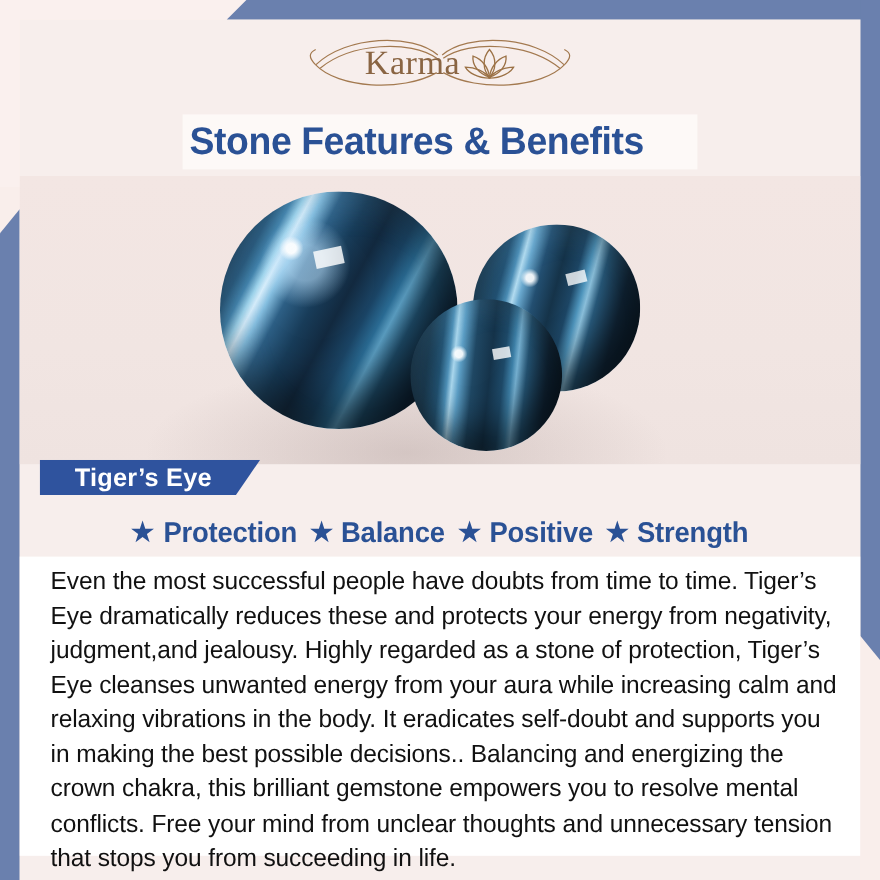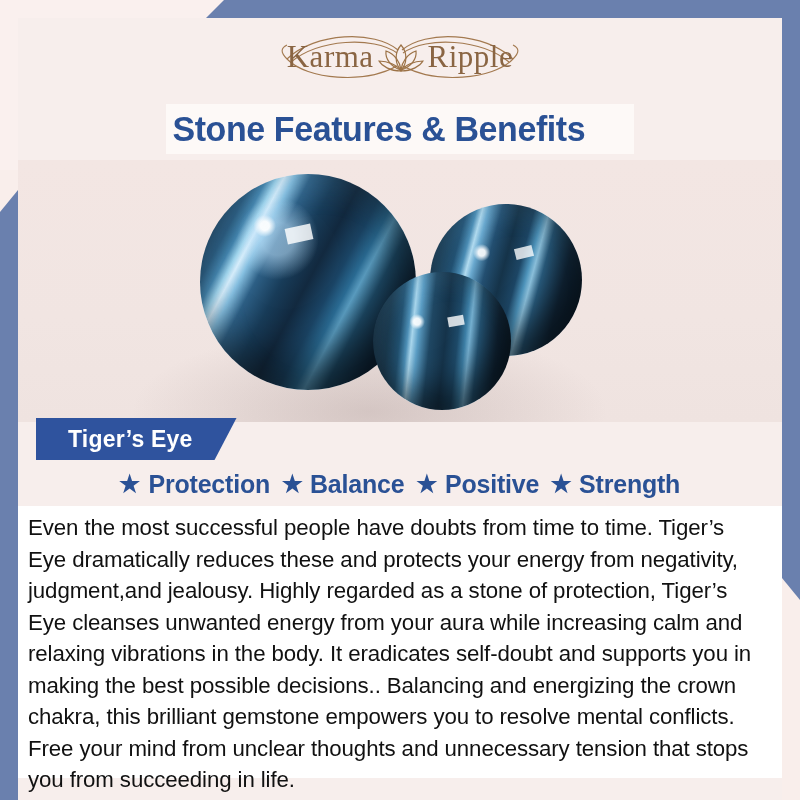--- a/index.html
+++ b/index.html
@@ -210,21 +210,21 @@
     width: 16px; height: 10px;
     background: rgba(255,255,255,0.8);
     transform: rotate(-10deg);
   }
 
   
   .stone-banner {
     position: absolute;
     left: 36px;
     top: 418px;
-    height: 42px;
+    height: 32px;
     padding: 0 44px 0 32px;
     background: #2f539e;
     display: flex;
     align-items: center;
     clip-path: polygon(0 0, 100% 0, calc(100% - 22px) 100%, 0 100%);
   }
   .stone-banner-text {
     font-family: "Liberation Sans", sans-serif;
     font-weight: bold;
     font-size: 23px;
@@ -268,21 +268,21 @@
 
   
   .body-block {
     position: absolute;
     left: 18px;
     top: 506px;
     width: 764px;
     height: 272px;
     background: #ffffff;
     box-sizing: border-box;
-    padding: 6px 10px 0 10px;
+    padding: 6px 10px 0 28px;
   }
   .body-text {
     font-family: "Liberation Sans Narrow", "Liberation Sans", sans-serif;
     font-size: 22.6px;
     line-height: 31.5px;
     color: #111111;
     font-weight: 500;
     letter-spacing: -0.1px;
     transform: scaleX(0.985);
     transform-origin: left top;
@@ -320,21 +320,20 @@
           <svg width="46" height="34" viewBox="0 0 46 34">
             <g fill="none" stroke="#9c7246" stroke-width="1.2">
               <path d="M23 30 C 17 24, 16 13, 23 5 C 30 13, 29 24, 23 30 Z"></path>
               <path d="M23 30 C 13 27, 7 19, 8 11 C 17 14, 22 22, 23 30 Z"></path>
               <path d="M23 30 C 33 27, 39 19, 38 11 C 29 14, 24 22, 23 30 Z"></path>
               <path d="M23 31 C 12 31, 4 26, 1 21 C 10 21, 19 25, 23 31 Z"></path>
               <path d="M23 31 C 34 31, 42 26, 45 21 C 36 21, 27 25, 23 31 Z"></path>
             </g>
           </svg>
         </span>
-        <span class="logo-word">Ripple</span>
       </div>
     </div>
   </div>
 
   <div class="title-band">
     <div class="title-text">Stone Features &amp; Benefits</div>
   </div>
 
   <div class="photo">
     <div class="sphere sphere-large"></div>

